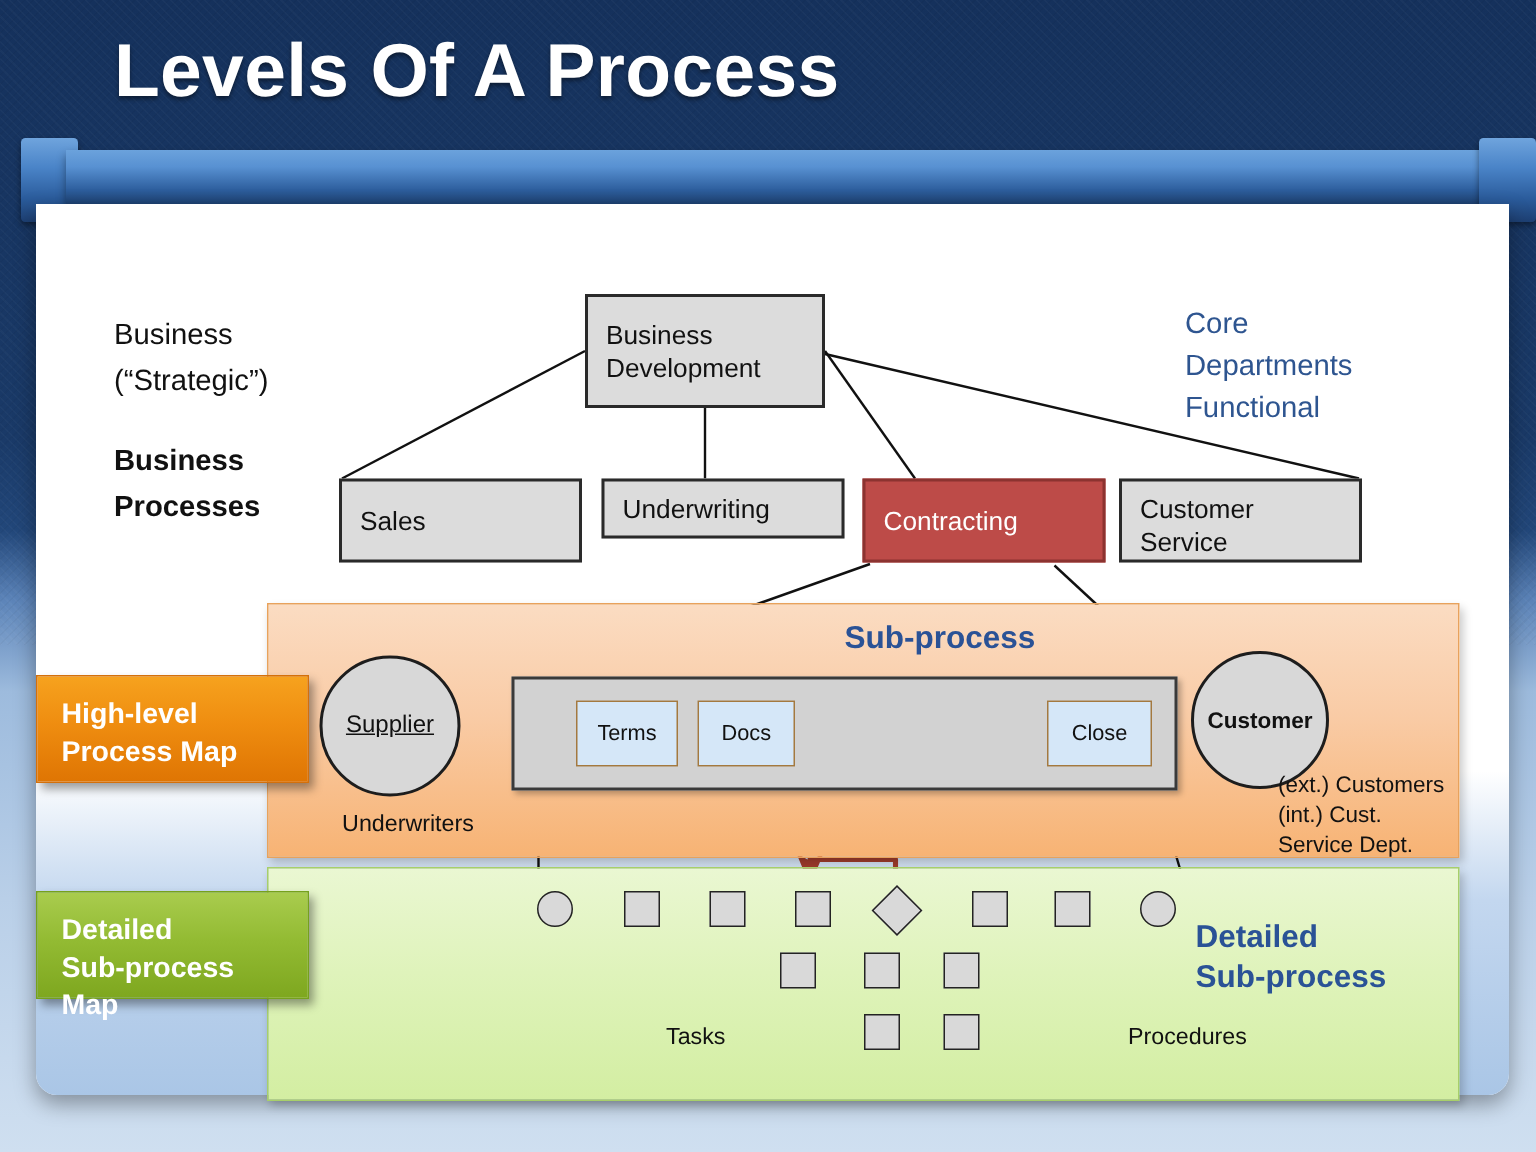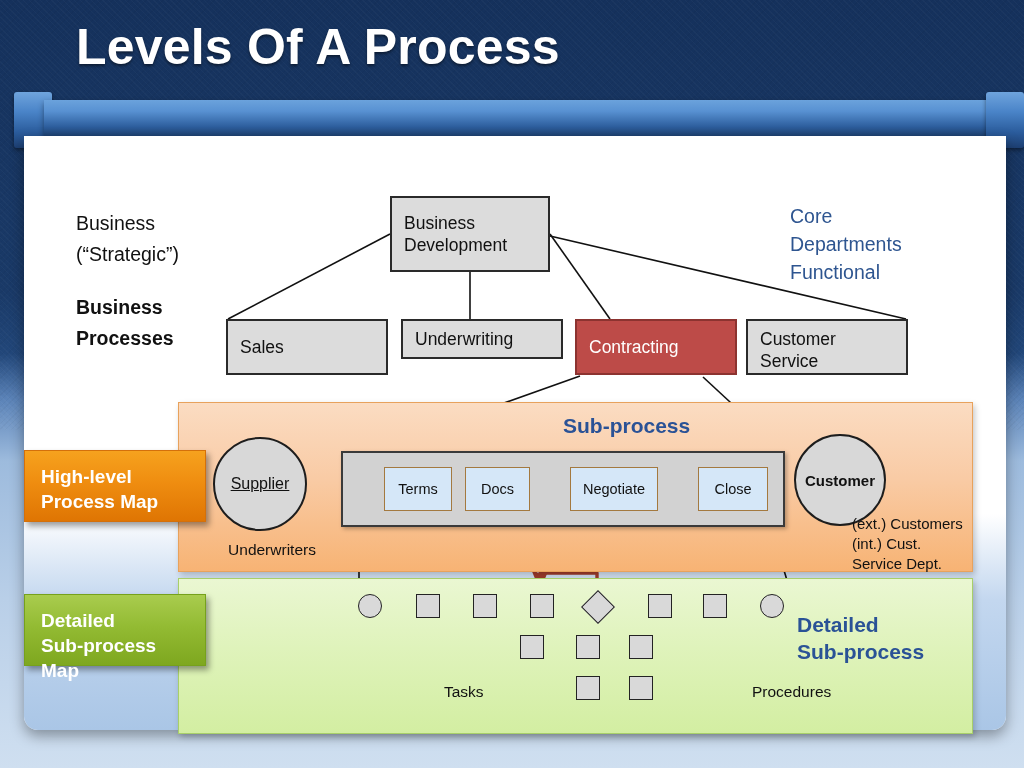--- a/index.html
+++ b/index.html
@@ -276,21 +276,20 @@
   <div class="abs" id="label-subprocess">Sub-process</div>
 
   <div class="node-circle" id="circle-supplier">
     <span>Supplier</span>
   </div>
   <div class="abs" id="lbl-underwriters">Underwriters</div>
 
   <div class="abs" id="subproc-box"></div>
   <div class="step" id="step-0">Terms</div>
   <div class="step" id="step-1">Docs</div>
-  <div class="step" id="step-2">Negotiate</div>
   <div class="step" id="step-3">Close</div>
 
   <div class="node-circle" id="circle-customer">
     <span>Customer</span>
   </div>
   <div class="abs" id="lbl-customer-note">
     <div>(ext.) Customers</div>
     <div>(int.) Cust.</div>
     <div>Service Dept.</div>
   </div>

